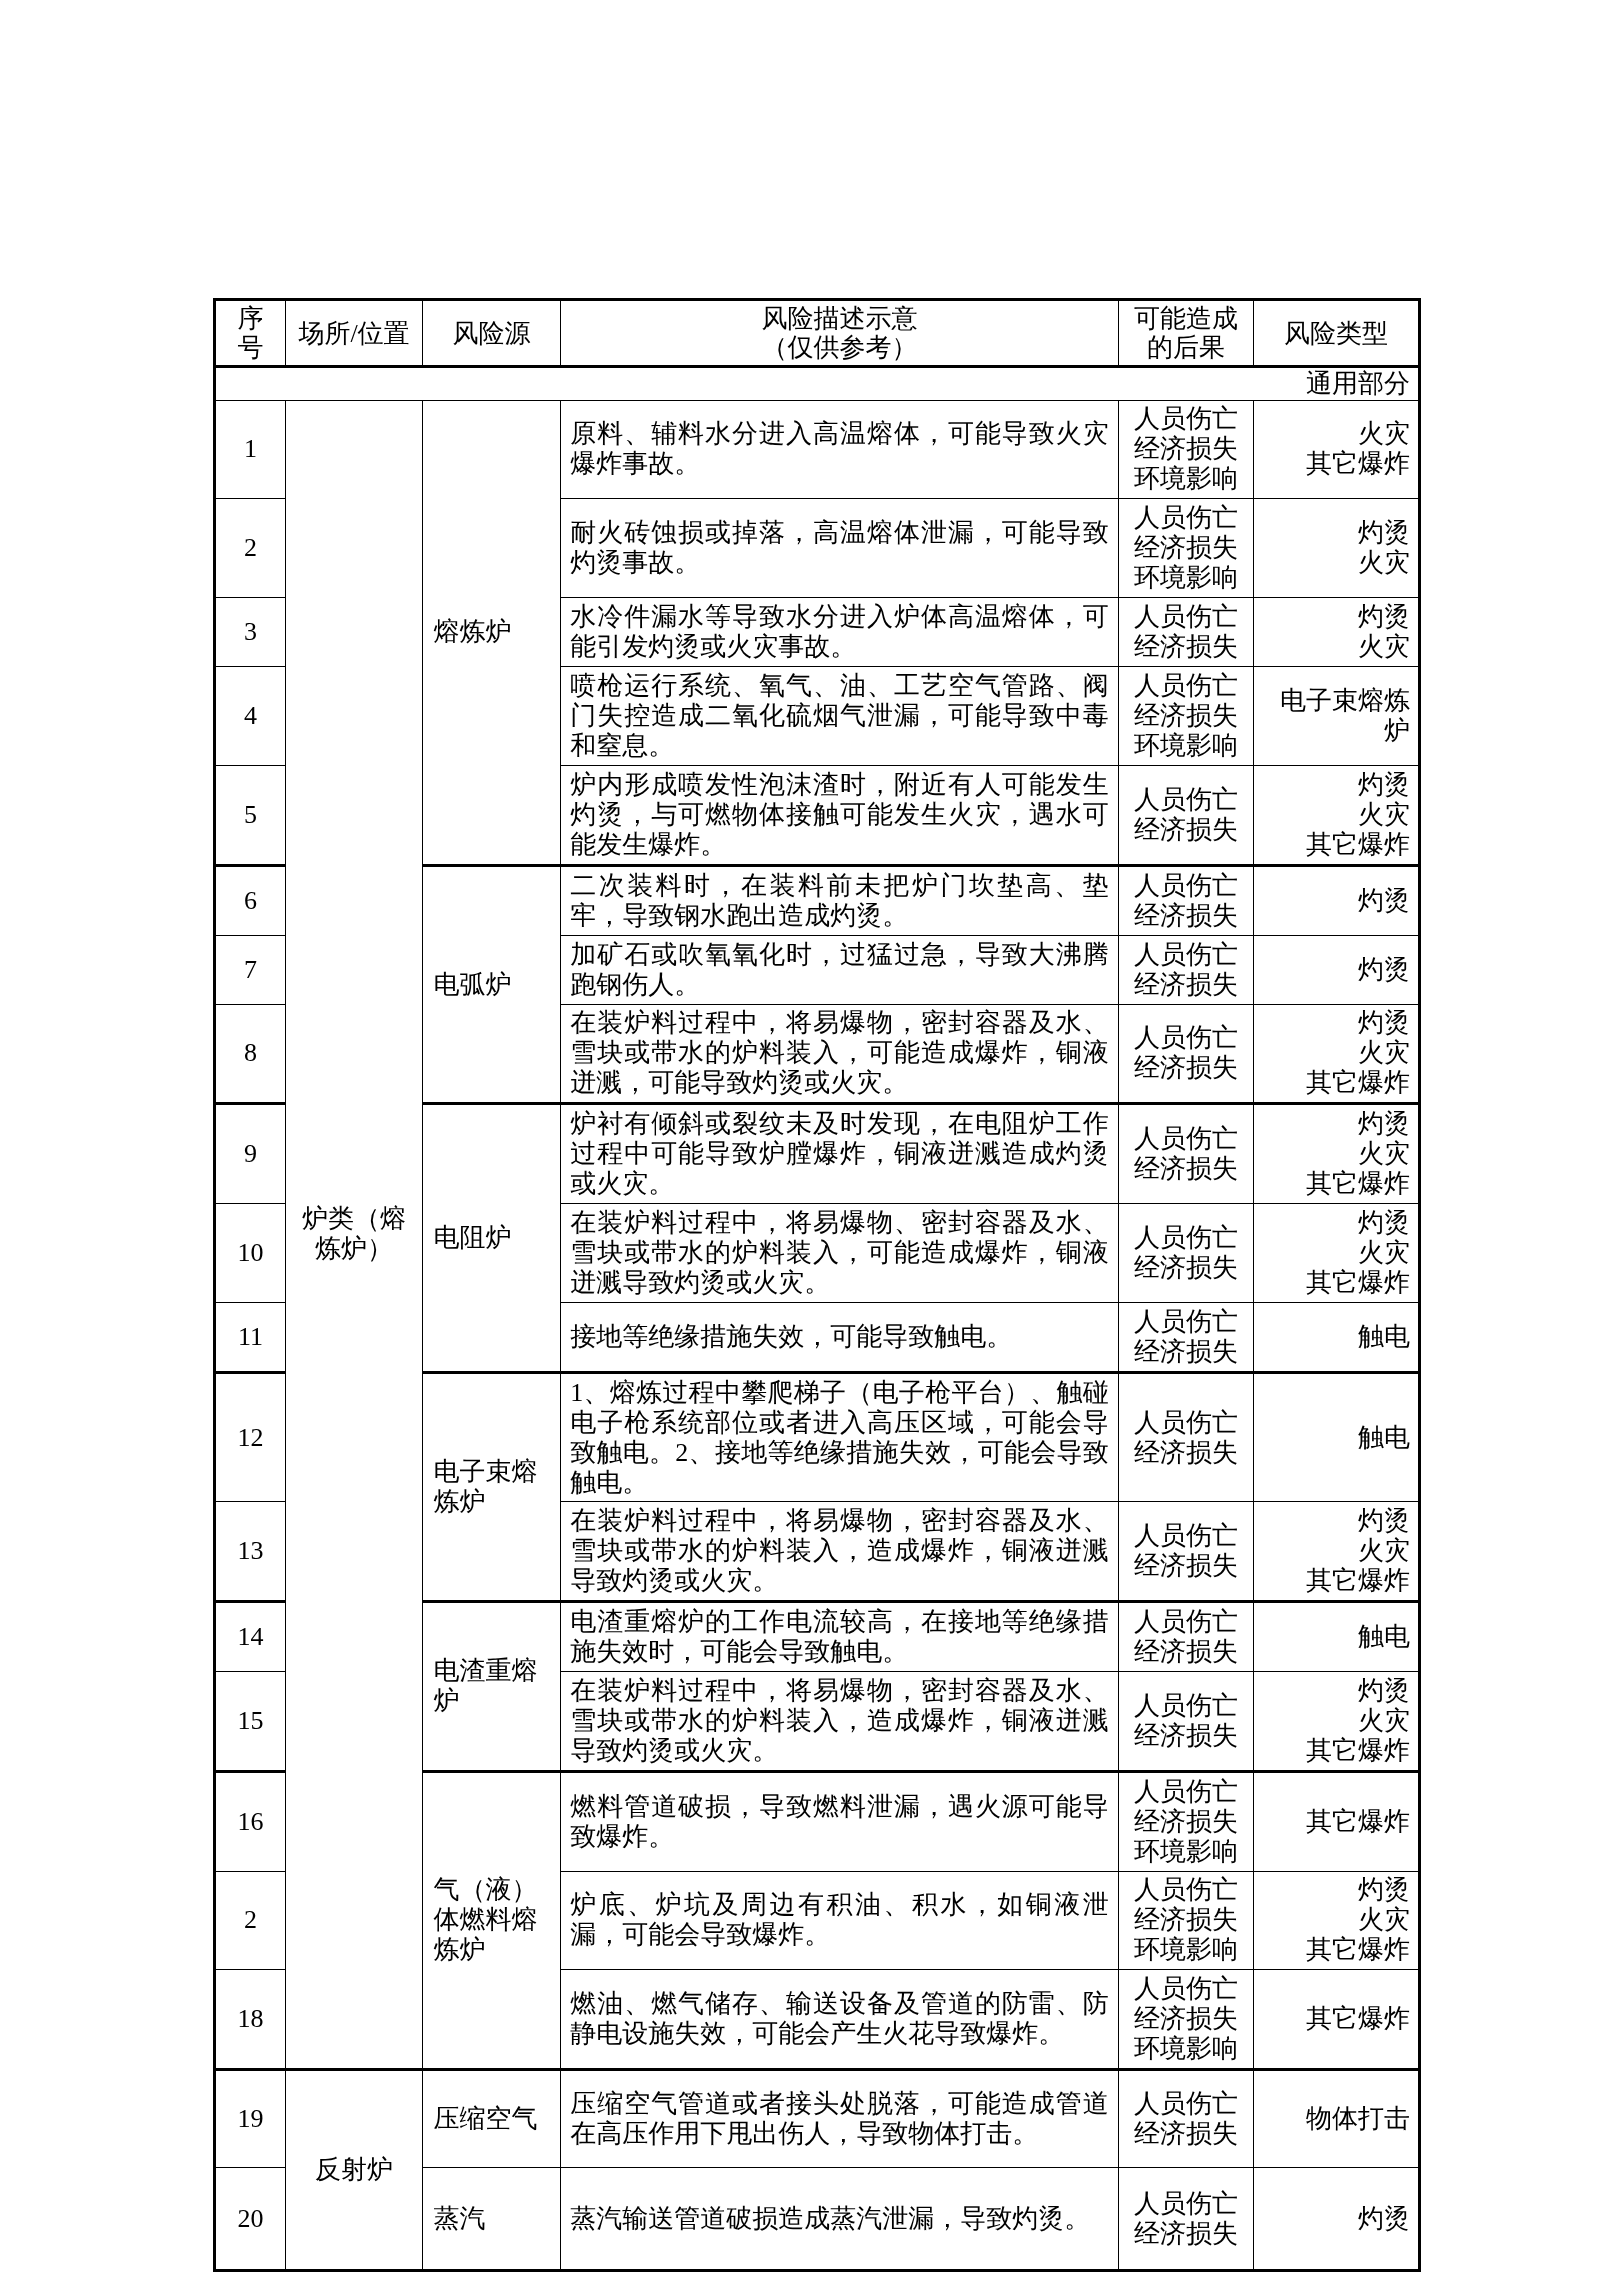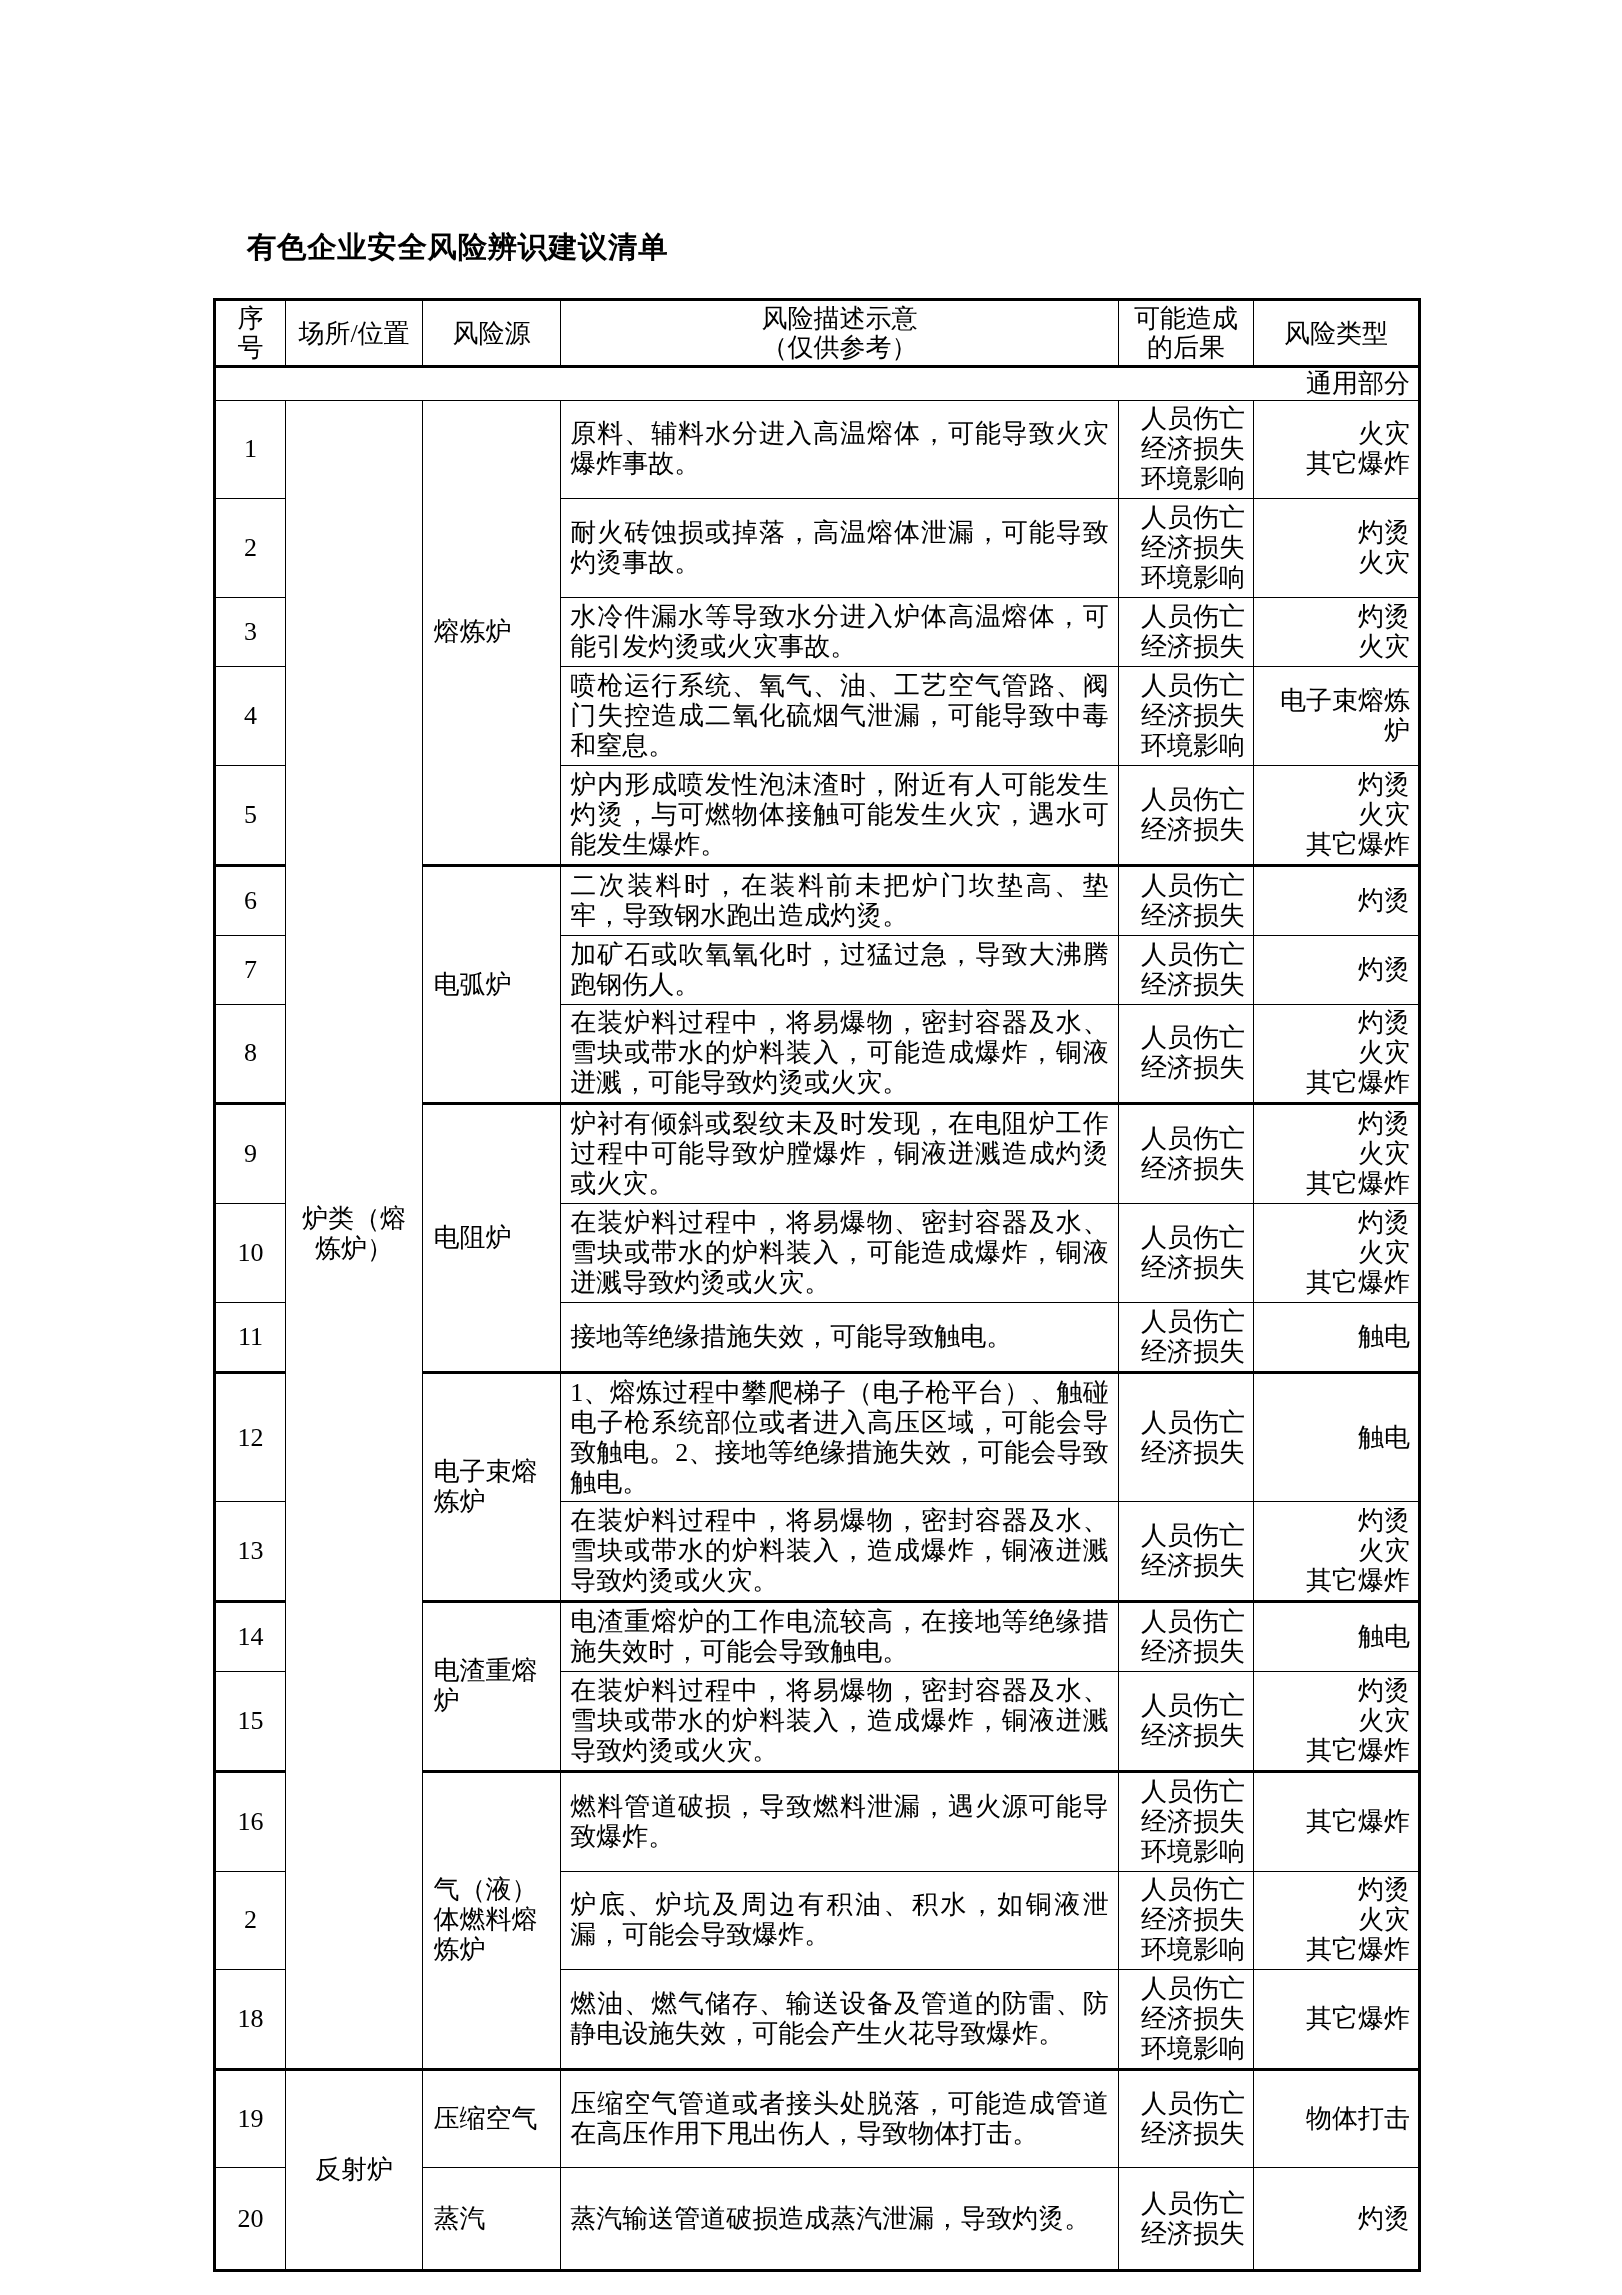--- a/index.html
+++ b/index.html
@@ -56,31 +56,30 @@
     line-height:29px;
     text-align:right;
     padding:1.3px 7.9px;
     font-weight:400;
   }
 
   td.cell-no   { text-align:center; }
   td.cell-loc  { text-align:center; padding:3.9px 10.5px; }
   td.cell-src  { padding:3.9px 10.5px; }
   td.cell-desc { text-align:justify; text-justify:inter-character; padding:3.9px 9.2px;margin-left:48px; }
-  td.cell-cons { text-align:right; padding:3.9px 7.9px;border-radius:16px; }
+  td.cell-cons { text-align:center; padding:3.9px 7.9px;border-radius:16px; }
   td.cell-type { text-align:right; padding:3.9px 7.9px; }
 
   tr.group-end > td, td.thick-bottom { border-bottom:3.3px solid #000; }
 </style>
 </head>
 <body>
 
 <div class="page">
 
-  <div class="doc-title">有色企业安全风险辨识建议清单</div>
 
   <table class="risk-table">
     <colgroup>
       <col class="c-no">
         <col class="c-loc">
         <col class="c-src">
       <col class="c-desc">
         <col class="c-cons">
         <col class="c-type">
     </colgroup>

